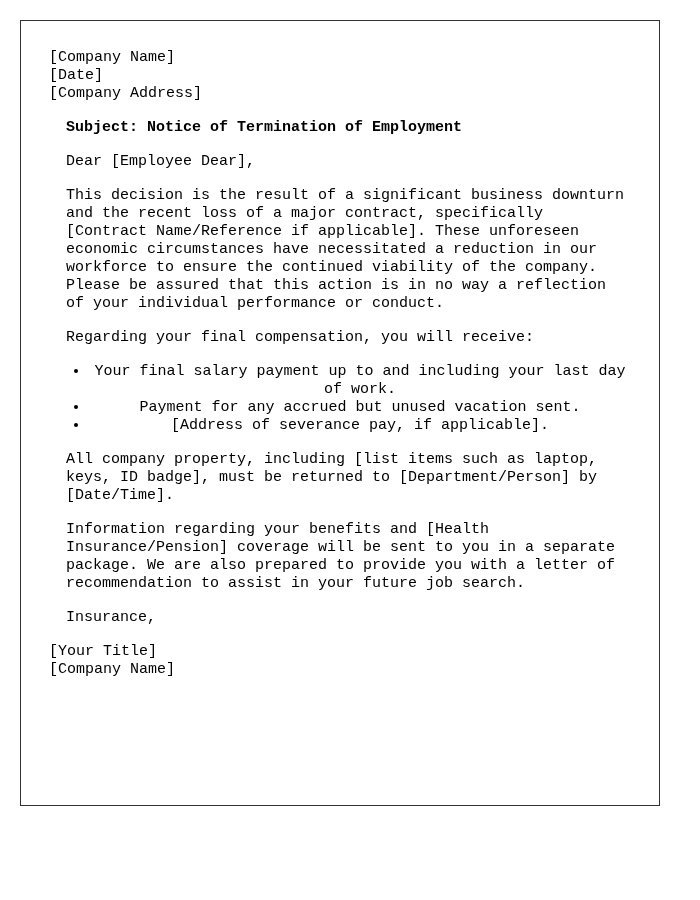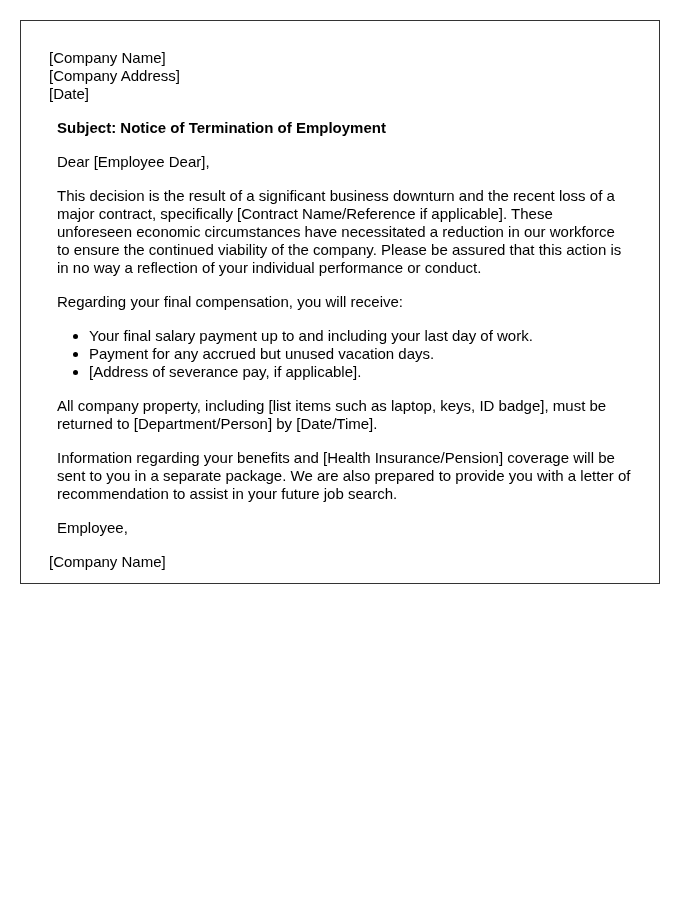--- a/index.html
+++ b/index.html
@@ -1,62 +1,63 @@
 <!DOCTYPE html>
 <html><head>
   <meta charset="utf-8">
   <style>
     html, body { margin: 0; padding: 0; background: #ffffff; }
     body { width: 700px; height: 900px; position: relative; }
     .page {
       position: absolute;
       left: 20px; top: 20px;
-      width: 640px; height: 564px;
+      width: 640px; height: 786px;
       border: 1px solid #333333;
       box-sizing: border-box;
       padding: 28px 28px 0 28px;
-      font-family: Liberation Sans, sans-serif;
+      font-family: Liberation Mono, monospace;
       font-size: 15px;
       line-height: 18px;
       color: #000000;
     }
-    p { margin: 0 0 16px 8px; }
+    p { margin: 0 0 16px 17px; }
     .block { margin: 0 0 16px 0; }
     .line { display: block; }
     .subject { font-weight: bold; }
     ul { margin: 0 0 16px 0; padding-left: 40px; }
-    li { margin: 0; }
+    li { margin: 0; text-align: center; }
   </style>
 </head>
 <body>
 
 <div class="page">
   <div class="block">
     <span class="line">[Company Name]</span>
+    <span class="line">[Date]</span>
     <span class="line">[Company Address]</span>
-    <span class="line">[Date]</span>
   </div>
 
   <div class="block">
   </div>
 
   <p class="subject">Subject: Notice of Termination of Employment</p>
 
   <p>Dear [Employee Dear],</p>
 
   <p>This decision is the result of a significant business downturn and the recent loss of a major contract, specifically [Contract Name/Reference if applicable]. These unforeseen economic circumstances have necessitated a reduction in our workforce to ensure the continued viability of the company. Please be assured that this action is in no way a reflection of your individual performance or conduct.</p>
   <p>Regarding your final compensation, you will receive:</p>
 
   <ul>
     <li>Your final salary payment up to and including your last day of work.</li>
-    <li>Payment for any accrued but unused vacation days.</li>
+    <li>Payment for any accrued but unused vacation sent.</li>
     <li>[Address of severance pay, if applicable].</li>
   </ul>
 
   <p>All company property, including [list items such as laptop, keys, ID badge], must be returned to [Department/Person] by [Date/Time].</p>
   <p>Information regarding your benefits and [Health Insurance/Pension] coverage will be sent to you in a separate package. We are also prepared to provide you with a letter of recommendation to assist in your future job search.</p>
 
-  <p>Employee,</p>
+  <p>Insurance,</p>
 
   <div class="block">
+    <span class="line">[Your Title]</span>
     <span class="line">[Company Name]</span>
   </div>
 </div>
 
 </body></html>

